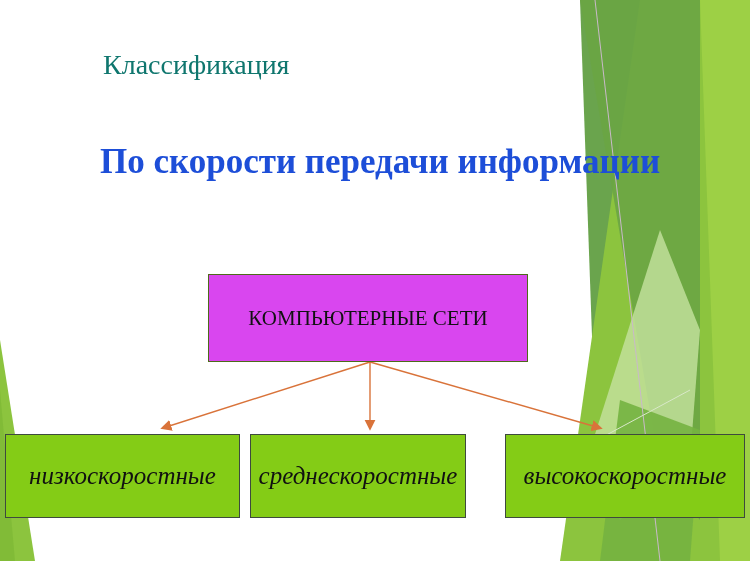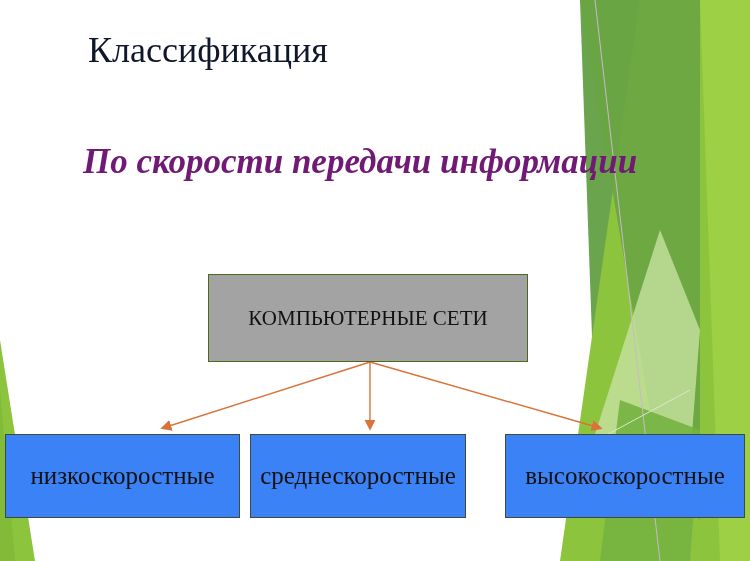--- a/index.html
+++ b/index.html
@@ -1,21 +1,21 @@
 <!DOCTYPE html>
 <html><head>
   <meta charset="utf-8">
   <style>
     html, body { margin: 0; padding: 0; }
     body { width: 750px; height: 561px; overflow: hidden; background: #ffffff; position: relative; font-family: "Liberation Serif", serif; }
     .bg { position: absolute; left: 0; top: 0; width: 750px; height: 561px; }
-    .title { position: absolute; left: 87px; top: 24px; font-size: 36px; line-height: 50px; color: #0f172a; margin: 1px; font-weight: normal; }
-    .subtitle { position: absolute; left: 83px; top: 142px; font-size: 35px; font-weight: bold; color: #701a75; white-space: nowrap; font-style: italic; }
-    .root-box { position: absolute; left: 208px; top: 274px; width: 320px; height: 88px; background: #a3a3a3; border: 1px solid #4d6a1a; display: flex; align-items: center; justify-content: center; font-size: 21px; color: #111; box-sizing: border-box; }
-    .leaf-box { position: absolute; top: 434px; height: 84px; background: #3b82f6; border: 1.5px solid #3e4a3e; display: flex; align-items: center; justify-content: center; font-size: 25px; color: #111; box-sizing: border-box; white-space: nowrap; }
+    .title { position: absolute; left: 87px; top: 24px; font-size: 28px; line-height: 50px; color: #0f766e; margin: 16px; font-weight: normal; }
+    .subtitle { position: absolute; left: 100px; top: 142px; font-size: 35px; font-weight: bold; color: #1d4ed8; white-space: nowrap; }
+    .root-box { position: absolute; left: 208px; top: 274px; width: 320px; height: 88px; background: #d946ef; border: 1px solid #4d6a1a; display: flex; align-items: center; justify-content: center; font-size: 21px; color: #111; box-sizing: border-box; }
+    .leaf-box { position: absolute; top: 434px; height: 84px; background: #84cc16; border: 1.5px solid #3e4a3e; display: flex; align-items: center; justify-content: center; font-size: 25px; color: #111; box-sizing: border-box; white-space: nowrap; font-style: italic; }
     .arrows { position: absolute; left: 0; top: 0; width: 750px; height: 561px; pointer-events: none; }
   </style>
 </head>
 <body>
 
 <svg class="bg" viewBox="0 0 750 561">
   <polygon points="580,0 660,0 690,561 600,561" fill="#5a9a3a" opacity="0.9"></polygon>
   <polygon points="640,0 750,0 750,561 560,561" fill="#8cc43e"></polygon>
   <polygon points="580,0 700,0 700,520 660,470" fill="#6aa544" opacity="0.9"></polygon>
   <polygon points="700,0 750,0 750,561 720,561" fill="#9dd045"></polygon>

